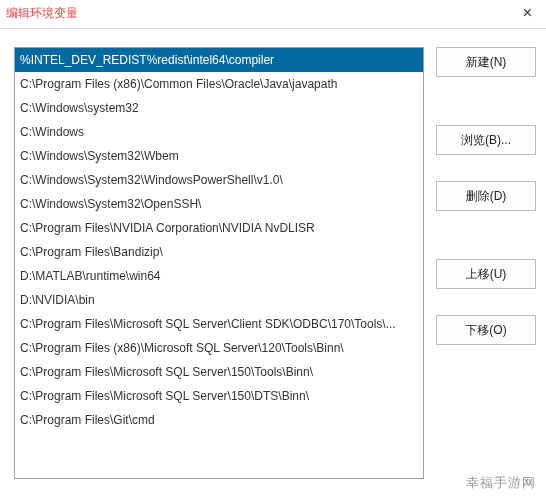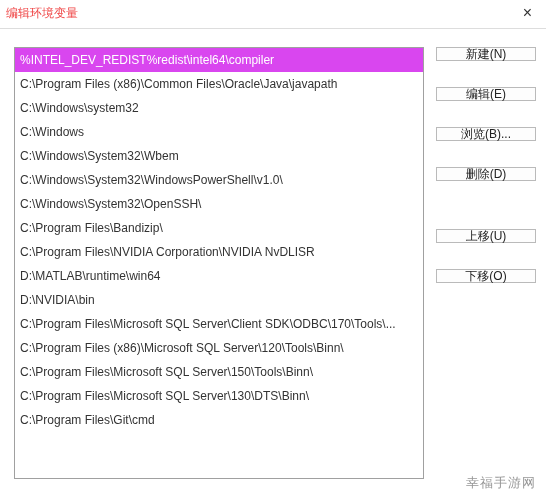--- a/index.html
+++ b/index.html
@@ -48,31 +48,31 @@
     .listbox .row {
       padding: 3px 5px;
       white-space: nowrap;
       overflow: hidden;
       text-overflow: ellipsis;
       cursor: default;
       line-height: 1.5;
       color: #333;
     }
     .listbox .row.selected {
-      background: #d946ef;
+      background: #0369a1;
       color: #fff;
     }
     .sidepanel {
       width: 100px;
       display: flex;
       flex-direction: column;
       gap: 4px;
     }
     .btn {
-      height: 14px;
+      height: 30px;
       background: #fdfdfd;
       border: 1px solid #bababa;
       font-size: 12px;
       color: #222;
       cursor: pointer;
       display: flex;
       align-items: center;
       justify-content: center;
     }
     .gap {
@@ -107,34 +107,33 @@
 
 <div class="content">
   <div class="listbox" id="listbox">
       <div class="row selected">%INTEL_DEV_REDIST%redist\intel64\compiler</div>
       <div class="row">C:\Program Files (x86)\Common Files\Oracle\Java\javapath</div>
       <div class="row">C:\Windows\system32</div>
       <div class="row">C:\Windows</div>
       <div class="row">C:\Windows\System32\Wbem</div>
       <div class="row">C:\Windows\System32\WindowsPowerShell\v1.0\</div>
       <div class="row">C:\Windows\System32\OpenSSH\</div>
+      <div class="row">C:\Program Files\NVIDIA Corporation\NVIDIA NvDLISR</div>
       <div class="row">C:\Program Files\Bandizip\</div>
-      <div class="row">C:\Program Files\NVIDIA Corporation\NVIDIA NvDLISR</div>
       <div class="row">D:\MATLAB\runtime\win64</div>
       <div class="row">D:\NVIDIA\bin</div>
       <div class="row">C:\Program Files\Microsoft SQL Server\Client SDK\ODBC\170\Tools\...</div>
       <div class="row">C:\Program Files (x86)\Microsoft SQL Server\120\Tools\Binn\</div>
       <div class="row">C:\Program Files\Microsoft SQL Server\150\Tools\Binn\</div>
-      <div class="row">C:\Program Files\Microsoft SQL Server\130\DTS\Binn\</div>
+      <div class="row">C:\Program Files\Microsoft SQL Server\150\DTS\Binn\</div>
       <div class="row">C:\Program Files\Git\cmd</div>
     </div>
   <div class="sidepanel">
     <button class="btn">新建(N)</button>
     <div class="gap"></div>
-    <button class="btn">编辑(E)</button>
     <div class="gap"></div>
     <button class="btn">浏览(B)...</button>
     <div class="gap"></div>
     <button class="btn">删除(D)</button>
     <div class="gap"></div>
     <div class="gap"></div>
     <button class="btn">上移(U)</button>
     <div class="gap"></div>
     <button class="btn">下移(O)</button>
     <div class="gap"></div>

